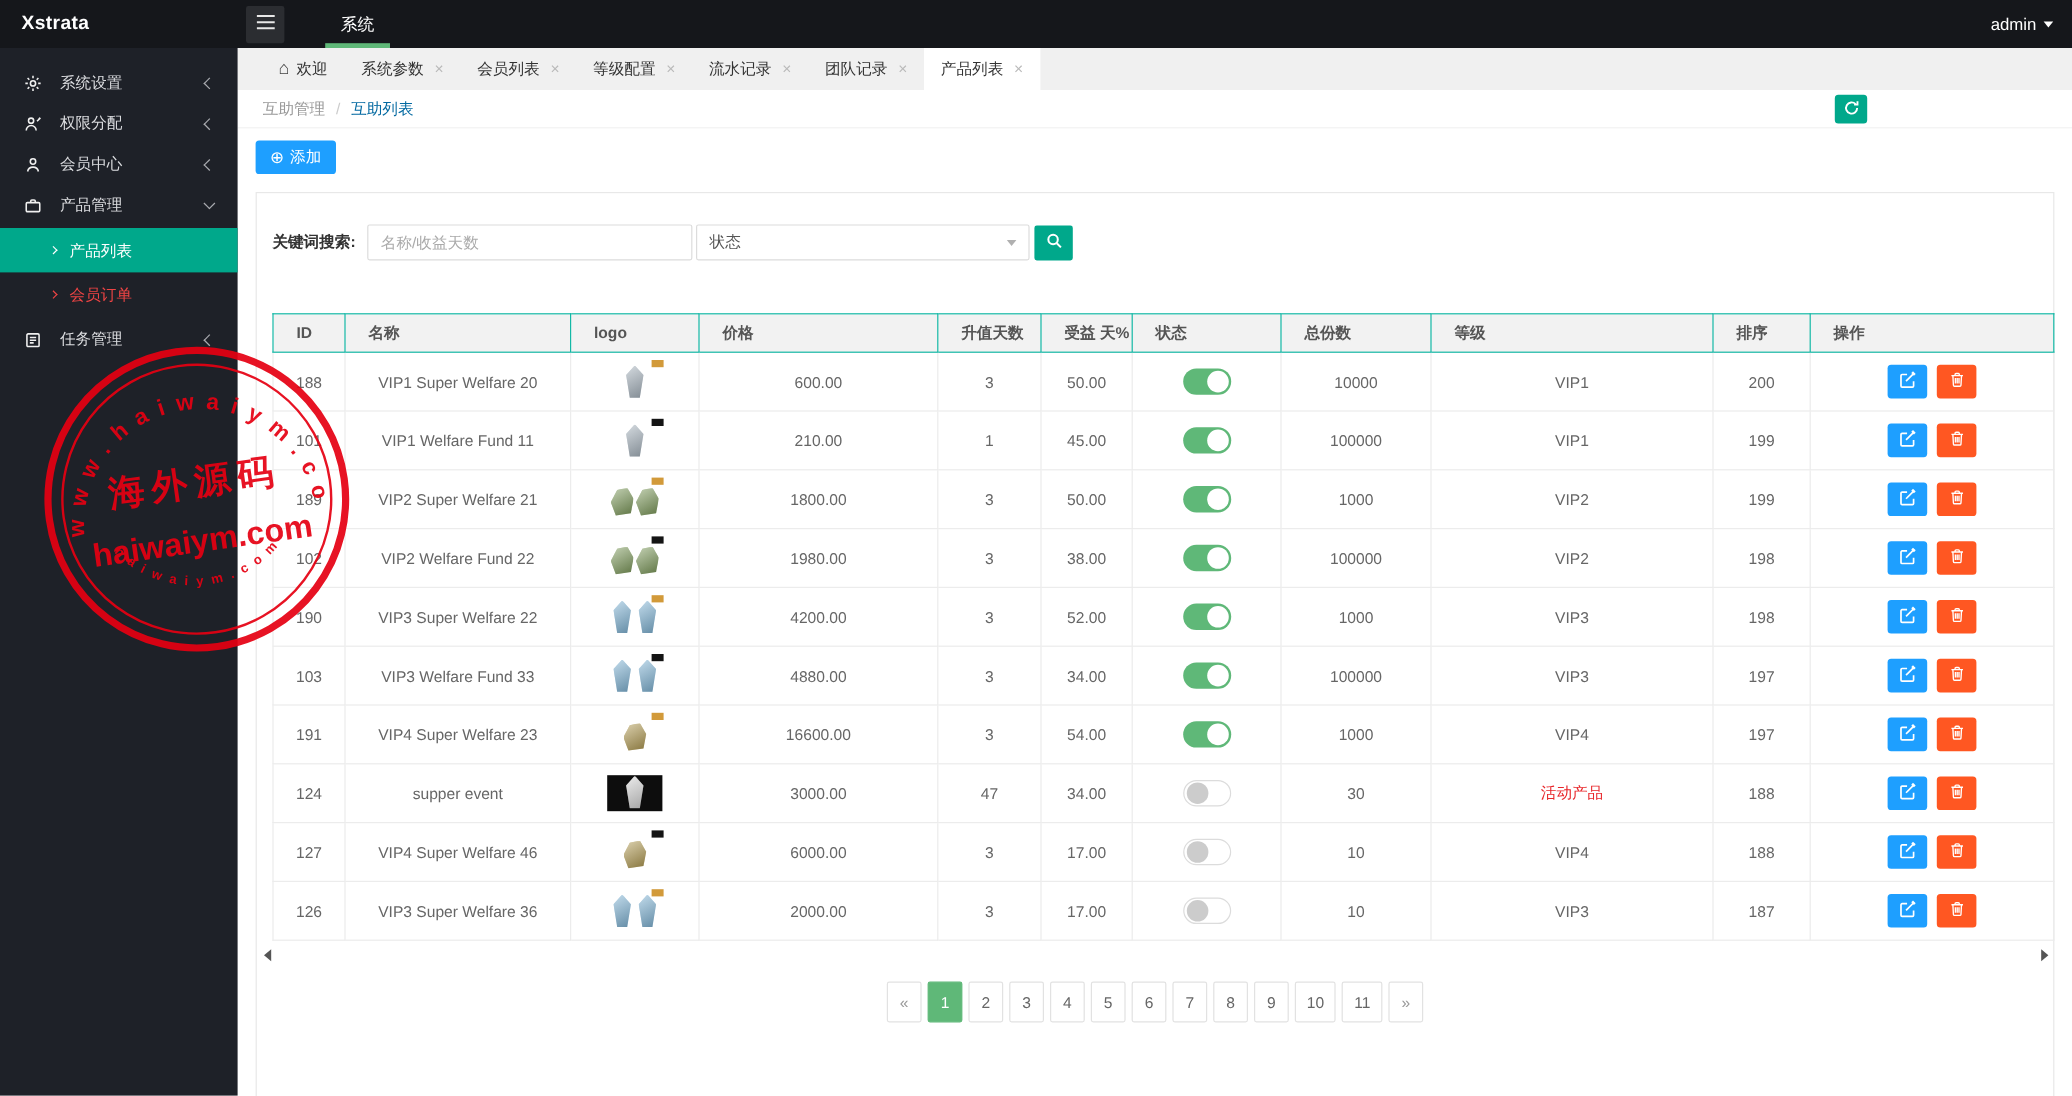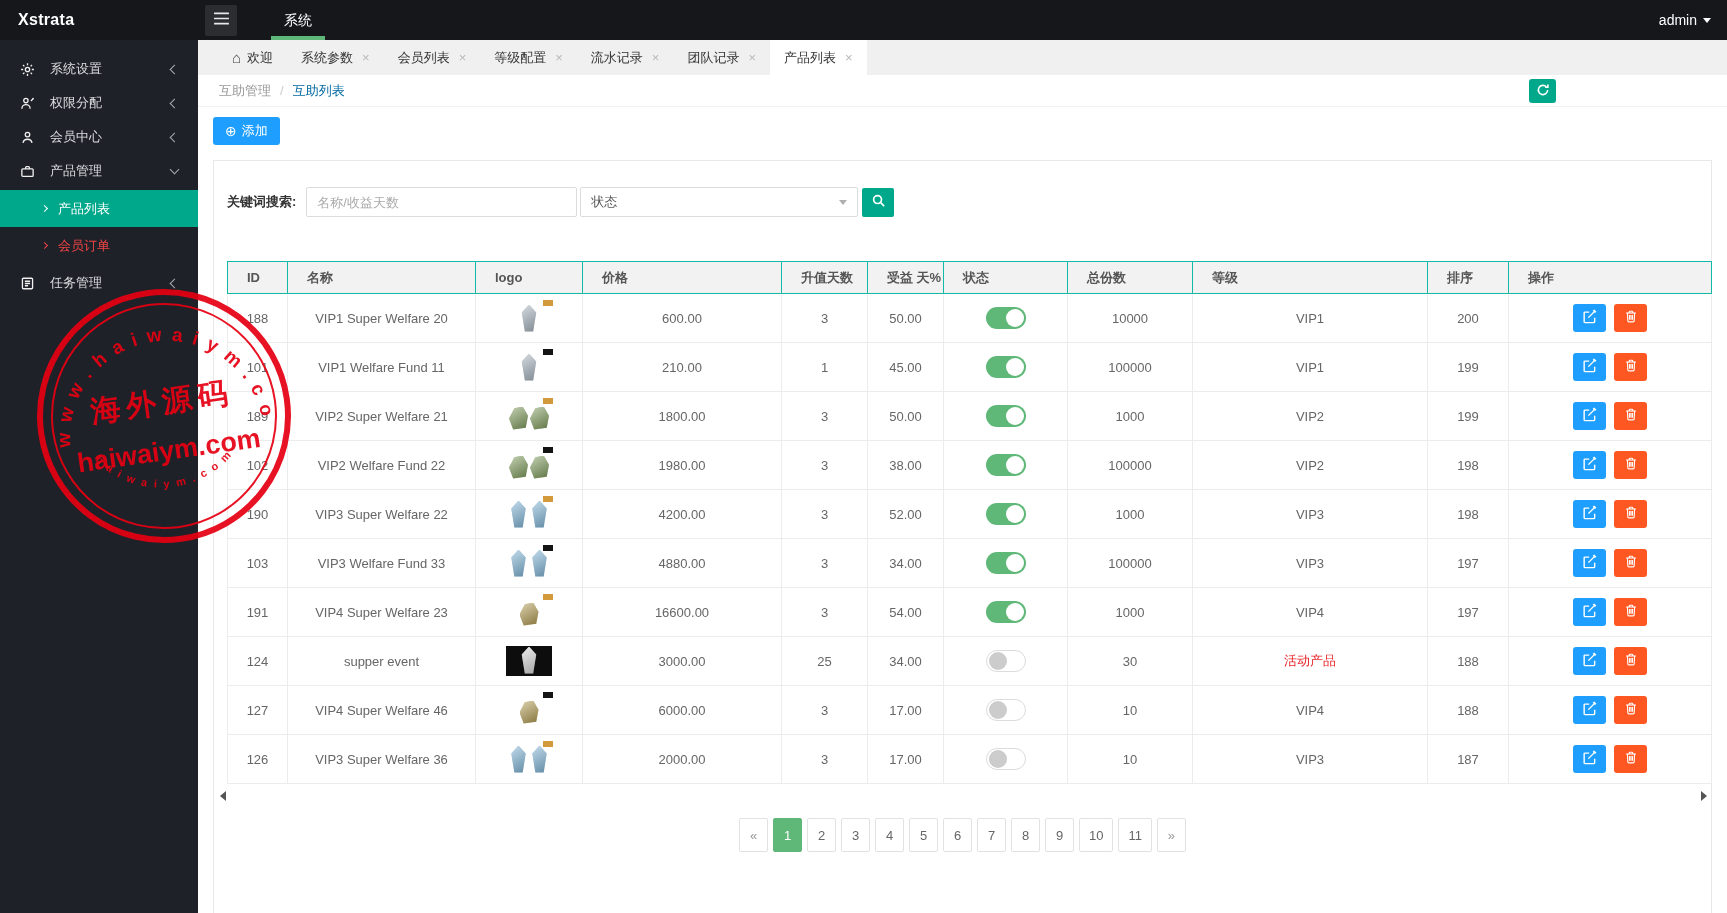--- a/index.html
+++ b/index.html
@@ -510,21 +510,21 @@
                     </svg></span>
                 </button></td>
             </tr>
             <tr>
               <td>124</td>
               <td>supper event</td>
               <td><span class="logo dark">
                   <span class="shape crystal" style="background: linear-gradient(150deg, rgba(255, 255, 255, 0.55), rgba(0, 0, 0, 0.25)), rgb(216, 216, 216);"></span>
                 </span></td>
               <td>3000.00</td>
-              <td>25</td>
+              <td>47</td>
               <td>34.00</td>
               <td><span class="switch off"><span class="knob"></span></span></td>
               <td>30</td>
               <td><span class="level-red">活动产品</span></td>
               <td>188</td>
               <td><button class="act edit">
                   <span><svg viewBox="0 0 16 16" width="15" height="15" fill="none" stroke="#fff" stroke-width="1.5">
                       <path d="M13.5 9.3v4.2a1 1 0 0 1-1 1H3.3a1 1 0 0 1-1-1V4.3a1 1 0 0 1 1-1h4.4"></path>
                       <path d="M6.8 9.2L14 2"></path>
                       <path d="M12.2 1.2l2.4 2.4" stroke-width="2.2"></path>

